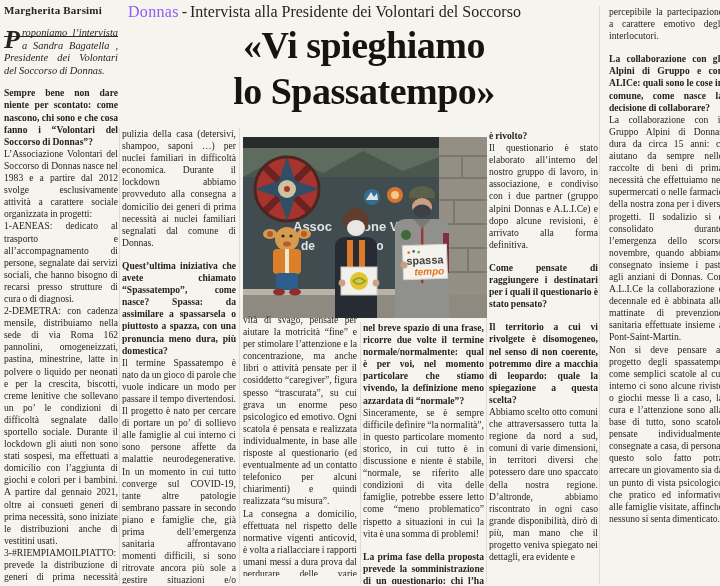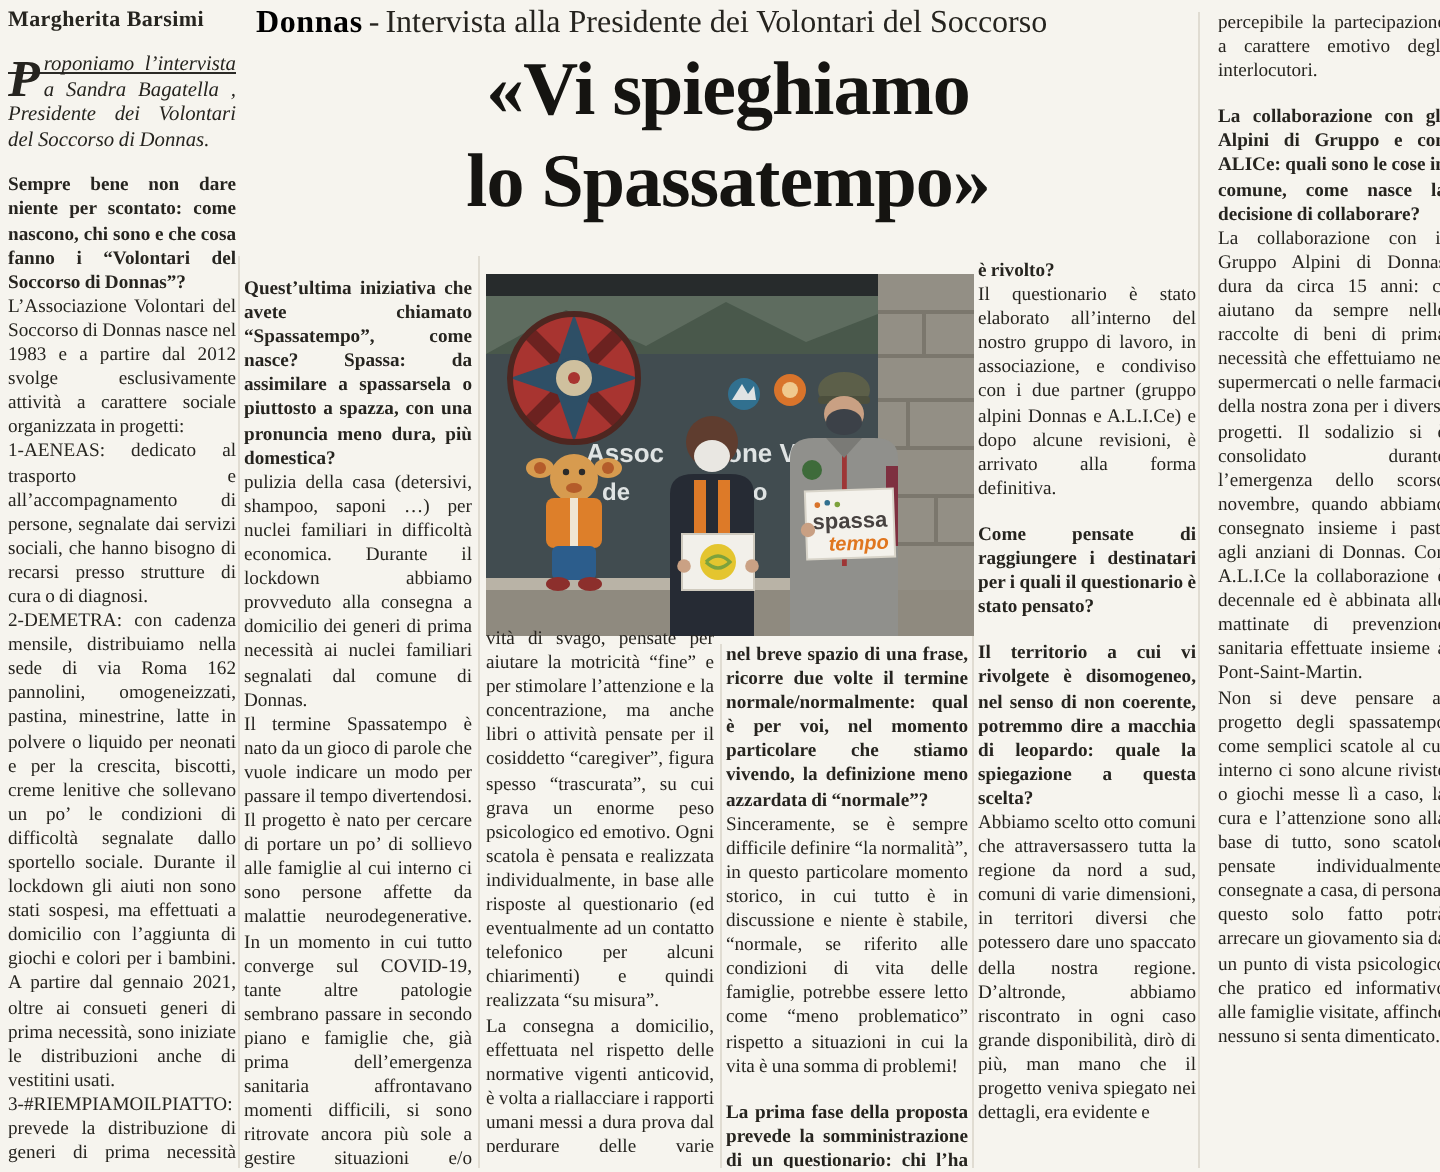--- a/index.html
+++ b/index.html
@@ -7,21 +7,21 @@
     position:relative;width:720px;height:586px;background:#f6f4ee;
     overflow:hidden;font-family:"Liberation Serif",serif;color:#26241f;
     box-shadow:0 0 6px rgba(0,0,0,.25);
   }
   .byline{
     position:absolute;left:4px;top:4px;width:114px;
     font-size:11px;font-weight:bold;letter-spacing:.2px;
     border-bottom:1.6px solid #2b2a26;padding-bottom:20px;
   }
   .kicker{position:absolute;left:128px;top:3px;font-size:16px;white-space:nowrap;}
-  .kicker .loc{color:#000000;font-weight:bold;letter-spacing:.3px;}
+  .kicker .loc{color:#8b5cf6;font-weight:normal;letter-spacing:.3px;}
   .kicker .sep{padding:0 3px;}
   .headline{
     position:absolute;left:118px;top:18px;width:484px;margin:4px;
     text-align:center;font-size:38px;line-height:46px;font-weight:bold;
     letter-spacing:-.5px;color:#151411;
   }
   .photo{
     position:absolute;left:243px;top:137px;width:244px;height:133px;margin:0;
   }
   .photo svg{display:block;}
@@ -177,22 +177,22 @@
 
   <div class="col" id="col1">
       <p class="blk intro"><span class="dropcap">P</span>roponiamo l’intervista a Sandra Bagatella , Presidente dei Volontari del Soccorso di Donnas.</p>
       <p class="blk question flush">Sempre bene non dare niente per scontato: come nascono, chi sono e che cosa fanno i “Volontari del Soccorso di Donnas”?</p>
       <p class="blk answer">L’Associazione Volontari del Soccorso di Donnas nasce nel 1983 e a partire dal 2012 svolge esclusivamente attività a carattere sociale organizzata in progetti:</p>
       <p class="blk answer">1-AENEAS: dedicato al trasporto e all’accompagnamento di persone, segnalate dai servizi sociali, che hanno bisogno di recarsi presso strutture di cura o di diagnosi.</p>
       <p class="blk answer">2-DEMETRA: con cadenza mensile, distribuiamo nella sede di via Roma 162 pannolini, omogeneizzati, pastina, minestrine, latte in polvere o liquido per neonati e per la crescita, biscotti, creme lenitive che sollevano un po’ le condizioni di difficoltà segnalate dallo sportello sociale. Durante il lockdown gli aiuti non sono stati sospesi, ma effettuati a domicilio con l’aggiunta di giochi e colori per i bambini. A partire dal gennaio 2021, oltre ai consueti generi di prima necessità, sono iniziate le distribuzioni anche di vestitini usati.</p>
       <p class="blk answer">3-#RIEMPIAMOILPIATTO: prevede la distribuzione di generi di prima necessità alimentari (pasta, riso, farina, sale, zucchero, olio…) e beni di consumo per l’igiene personale e la</p>
     </div>
   <div class="col" id="col2">
+      <p class="blk answer">pulizia della casa (detersivi, shampoo, saponi …) per nuclei familiari in difficoltà economica. Durante il lockdown abbiamo provveduto alla consegna a domicilio dei generi di prima necessità ai nuclei familiari segnalati dal comune di Donnas.</p>
       <p class="blk question">Quest’ultima iniziativa che avete chiamato “Spassatempo”, come nasce? Spassa: da assimilare a spassarsela o piuttosto a spazza, con una pronuncia meno dura, più domestica?</p>
-      <p class="blk answer">pulizia della casa (detersivi, shampoo, saponi …) per nuclei familiari in difficoltà economica. Durante il lockdown abbiamo provveduto alla consegna a domicilio dei generi di prima necessità ai nuclei familiari segnalati dal comune di Donnas.</p>
       <p class="blk answer">Il termine Spassatempo è nato da un gioco di parole che vuole indicare un modo per passare il tempo divertendosi. Il progetto è nato per cercare di portare un po’ di sollievo alle famiglie al cui interno ci sono persone affette da malattie neurodegenerative. In un momento in cui tutto converge sul COVID-19, tante altre patologie sembrano passare in secondo piano e famiglie che, già prima dell’emergenza sanitaria affrontavano momenti difficili, si sono ritrovate ancora più sole a gestire situazioni e/o momenti di sconforto.</p>
     </div>
   <div class="col" id="col3">
       <p class="blk answer">vità di svago, pensate per aiutare la motricità “fine” e per stimolare l’attenzione e la concentrazione, ma anche libri o attività pensate per il cosiddetto “caregiver”, figura spesso “trascurata”, su cui grava un enorme peso psicologico ed emotivo. Ogni scatola è pensata e realizzata individualmente, in base alle risposte al questionario (ed eventualmente ad un contatto telefonico per alcuni chiarimenti) e quindi realizzata “su misura”.</p>
       <p class="blk answer">La consegna a domicilio, effettuata nel rispetto delle normative vigenti anticovid, è volta a riallacciare i rapporti umani messi a dura prova dal perdurare delle varie chiusure.</p>
     </div>
   <div class="col" id="col4">
       <p class="blk question flush">nel breve spazio di una frase, ricorre due volte il termine normale/normalmente: qual è per voi, nel momento particolare che stiamo vivendo, la definizione meno azzardata di “normale”?</p>
       <p class="blk answer">Sinceramente, se è sempre difficile definire “la normalità”, in questo particolare momento storico, in cui tutto è in discussione e niente è stabile, “normale, se riferito alle condizioni di vita delle famiglie, potrebbe essere letto come “meno problematico” rispetto a situazioni in cui la vita è una somma di problemi!</p>
       <p class="blk question">La prima fase della proposta prevede la somministrazione di un questionario: chi l’ha pensato e a chi</p>

